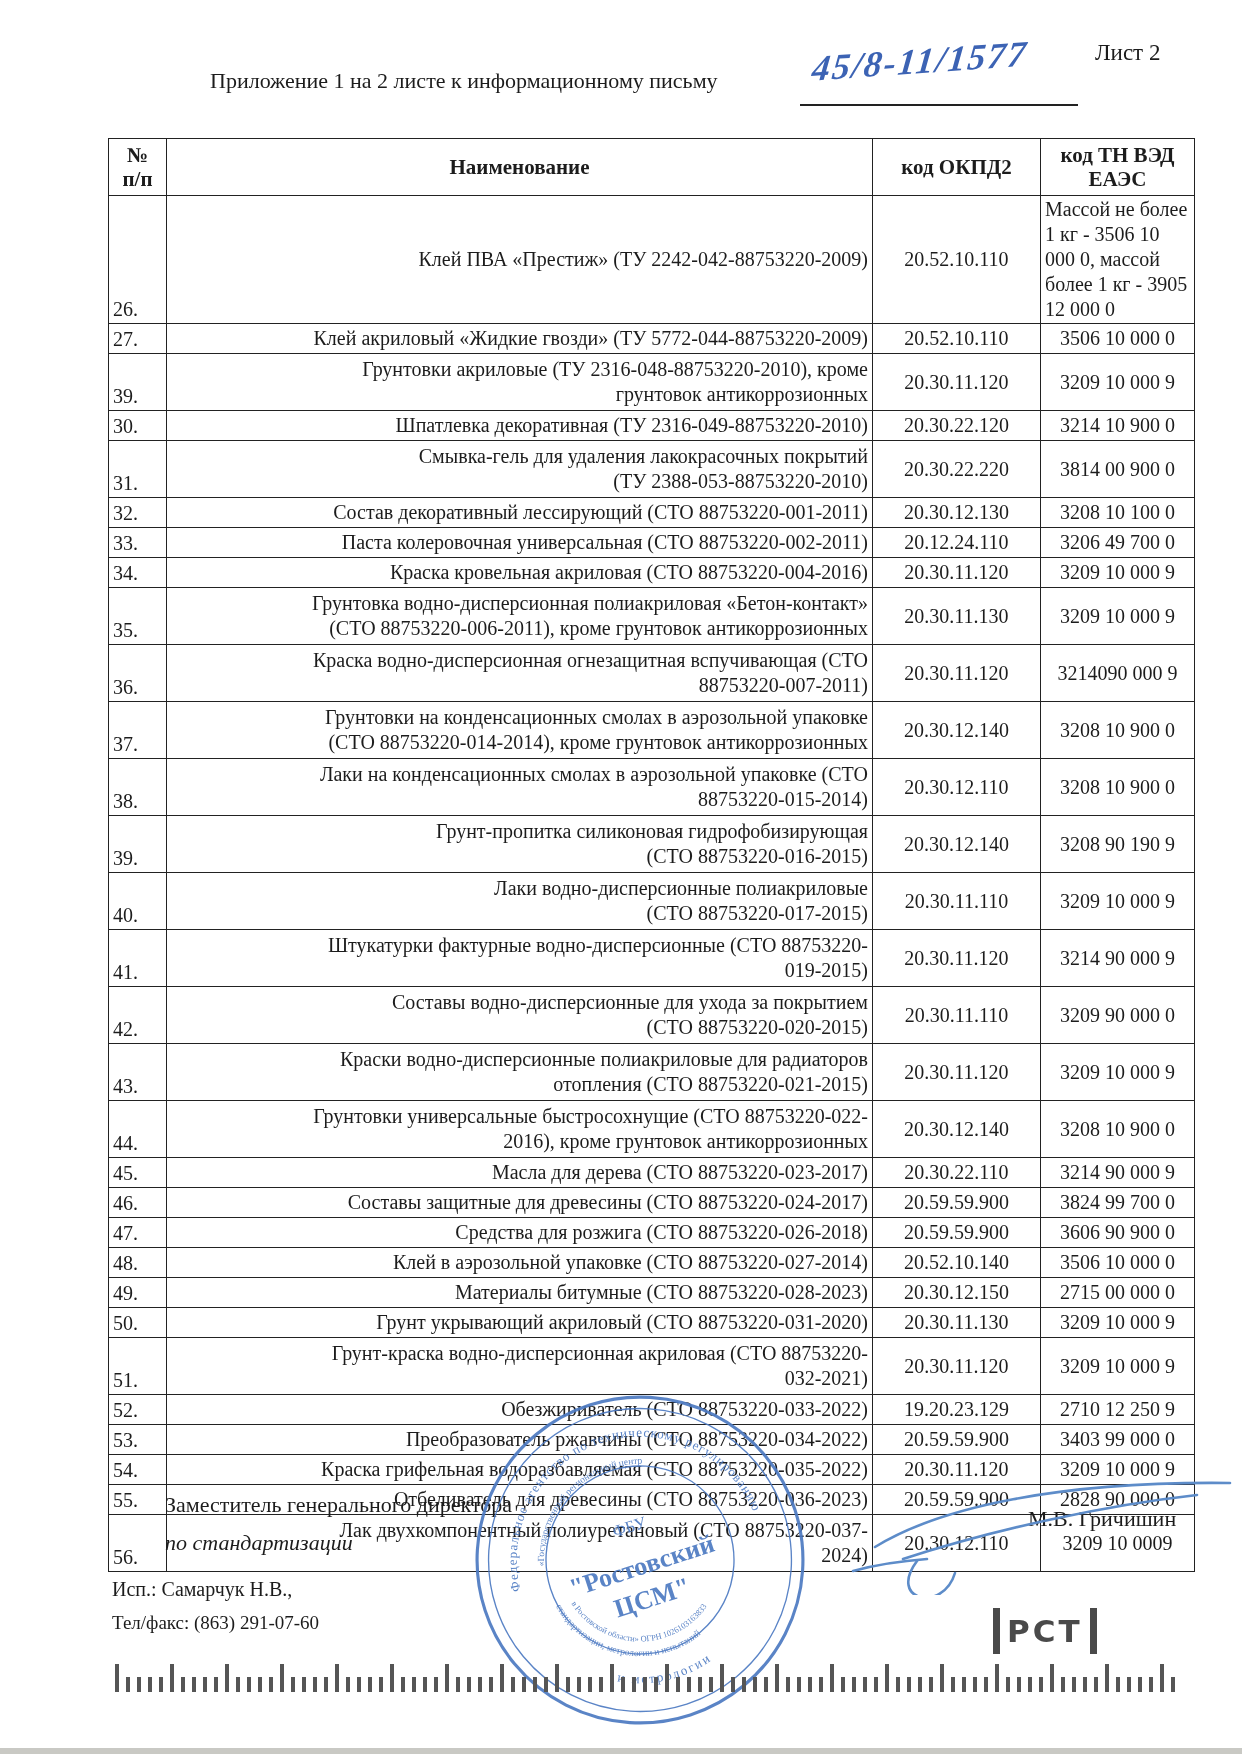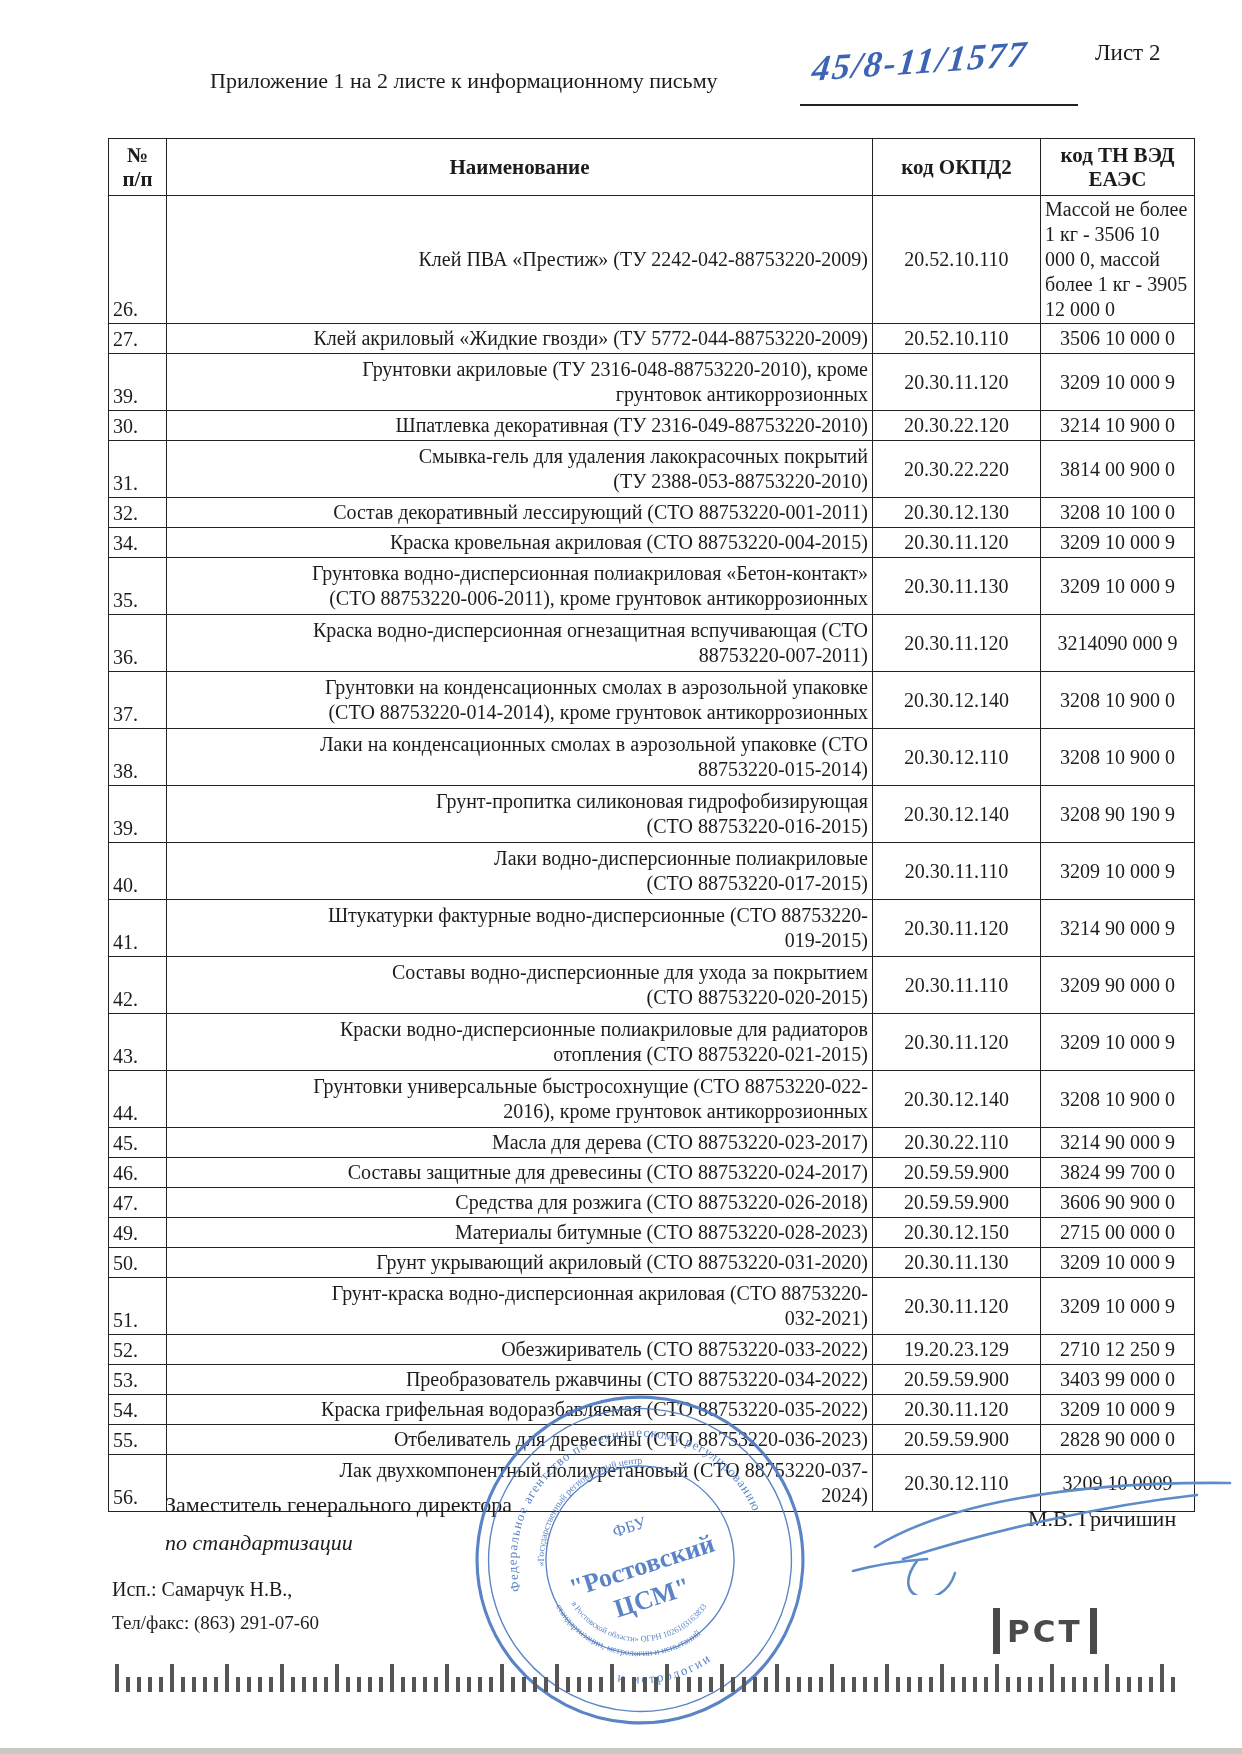--- a/index.html
+++ b/index.html
@@ -120,22 +120,28 @@
           <td class="okpd-cell">20.30.22.220</td>
           <td class="tnved-cell">3814 00 900 0</td>
         </tr>
         <tr class="h-s">
           <td class="num-cell">32.</td>
           <td class="name-cell">Состав декоративный лессирующий (СТО 88753220-001-2011)</td>
           <td class="okpd-cell">20.30.12.130</td>
           <td class="tnved-cell">3208 10 100 0</td>
         </tr>
         <tr class="h-s">
+          <td class="num-cell">33.</td>
+          <td class="name-cell">Паста колеровочная универсальная (СТО 88753220-002-2011)</td>
+          <td class="okpd-cell">20.12.24.110</td>
+          <td class="tnved-cell">3206 49 700 0</td>
+        </tr>
+        <tr class="h-s">
           <td class="num-cell">34.</td>
-          <td class="name-cell">Краска кровельная акриловая (СТО 88753220-004-2015)</td>
+          <td class="name-cell">Краска кровельная акриловая (СТО 88753220-004-2016)</td>
           <td class="okpd-cell">20.30.11.120</td>
           <td class="tnved-cell">3209 10 000 9</td>
         </tr>
         <tr class="h-d">
           <td class="num-cell">35.</td>
           <td class="name-cell">Грунтовка водно-дисперсионная полиакриловая «Бетон-контакт»
 (СТО 88753220-006-2011), кроме грунтовок антикоррозионных</td>
           <td class="okpd-cell">20.30.11.130</td>
           <td class="tnved-cell">3209 10 000 9</td>
         </tr>
@@ -212,20 +218,26 @@
           <td class="num-cell">46.</td>
           <td class="name-cell">Составы защитные для древесины (СТО 88753220-024-2017)</td>
           <td class="okpd-cell">20.59.59.900</td>
           <td class="tnved-cell">3824 99 700 0</td>
         </tr>
         <tr class="h-s">
           <td class="num-cell">47.</td>
           <td class="name-cell">Средства для розжига (СТО 88753220-026-2018)</td>
           <td class="okpd-cell">20.59.59.900</td>
           <td class="tnved-cell">3606 90 900 0</td>
+        </tr>
+        <tr class="h-s">
+          <td class="num-cell">48.</td>
+          <td class="name-cell">Клей в аэрозольной упаковке (СТО 88753220-027-2014)</td>
+          <td class="okpd-cell">20.52.10.140</td>
+          <td class="tnved-cell">3506 10 000 0</td>
         </tr>
         <tr class="h-s">
           <td class="num-cell">49.</td>
           <td class="name-cell">Материалы битумные (СТО 88753220-028-2023)</td>
           <td class="okpd-cell">20.30.12.150</td>
           <td class="tnved-cell">2715 00 000 0</td>
         </tr>
         <tr class="h-s">
           <td class="num-cell">50.</td>
           <td class="name-cell">Грунт укрывающий акриловый (СТО 88753220-031-2020)</td>

